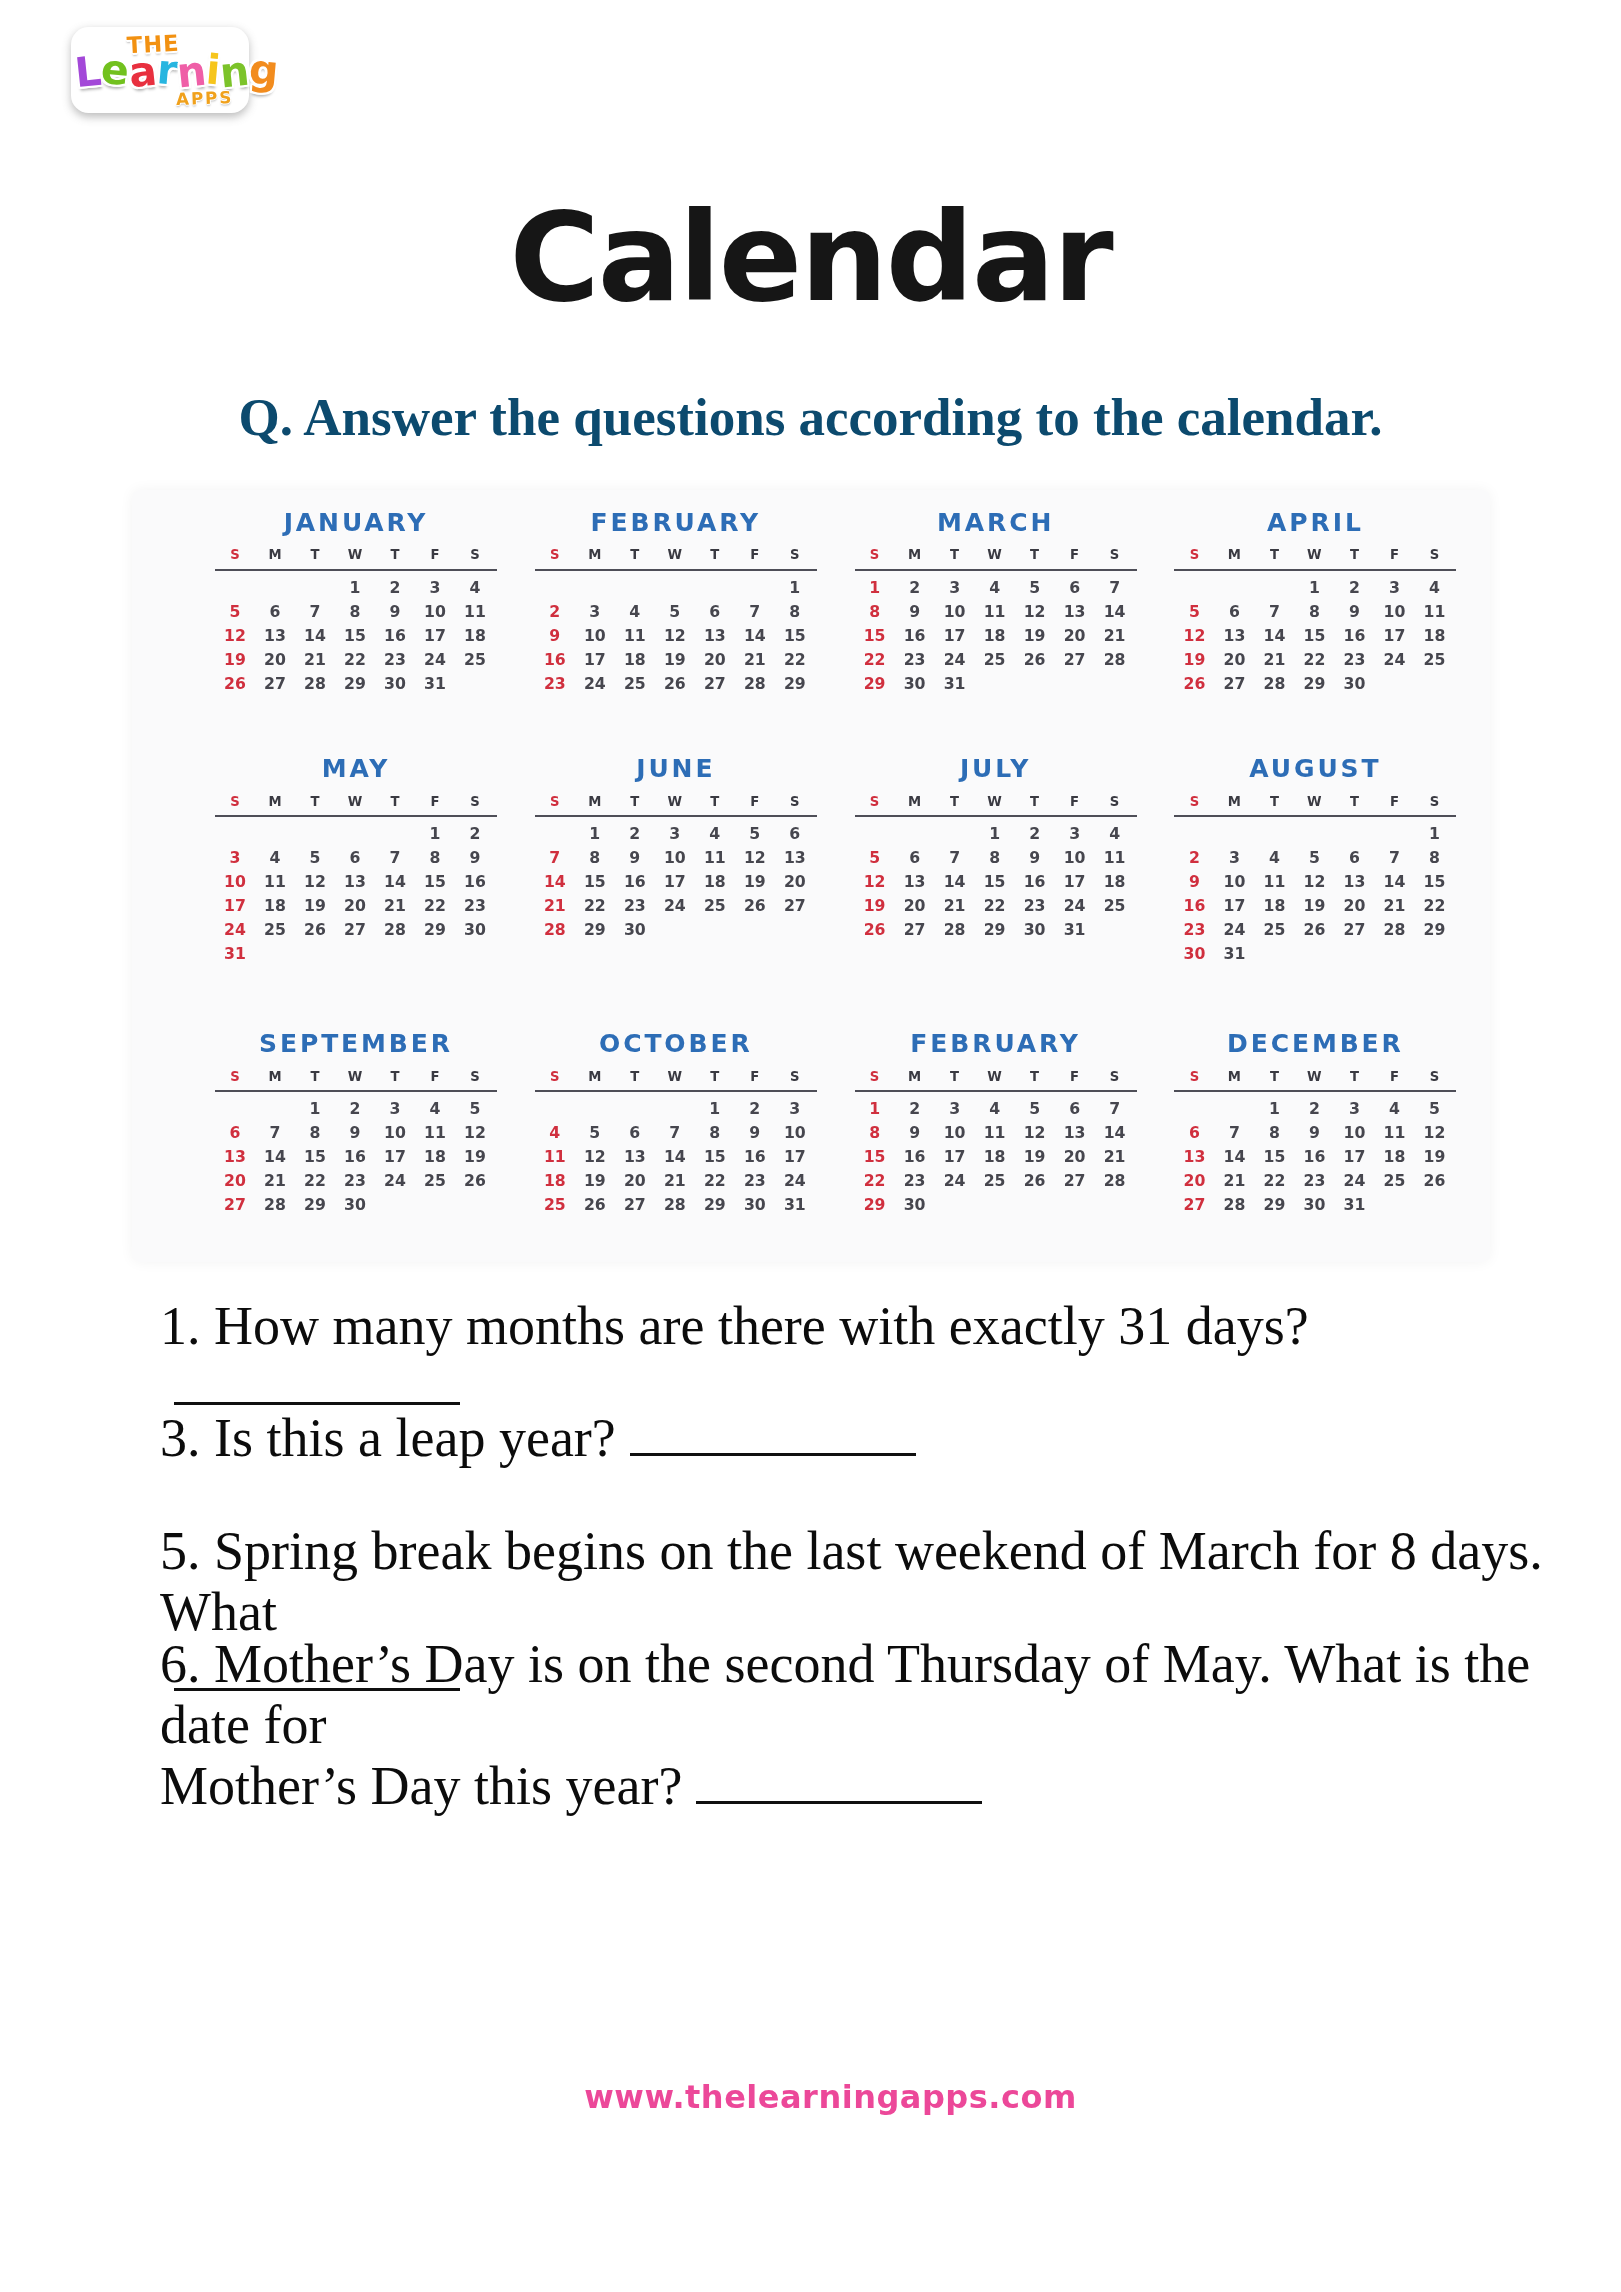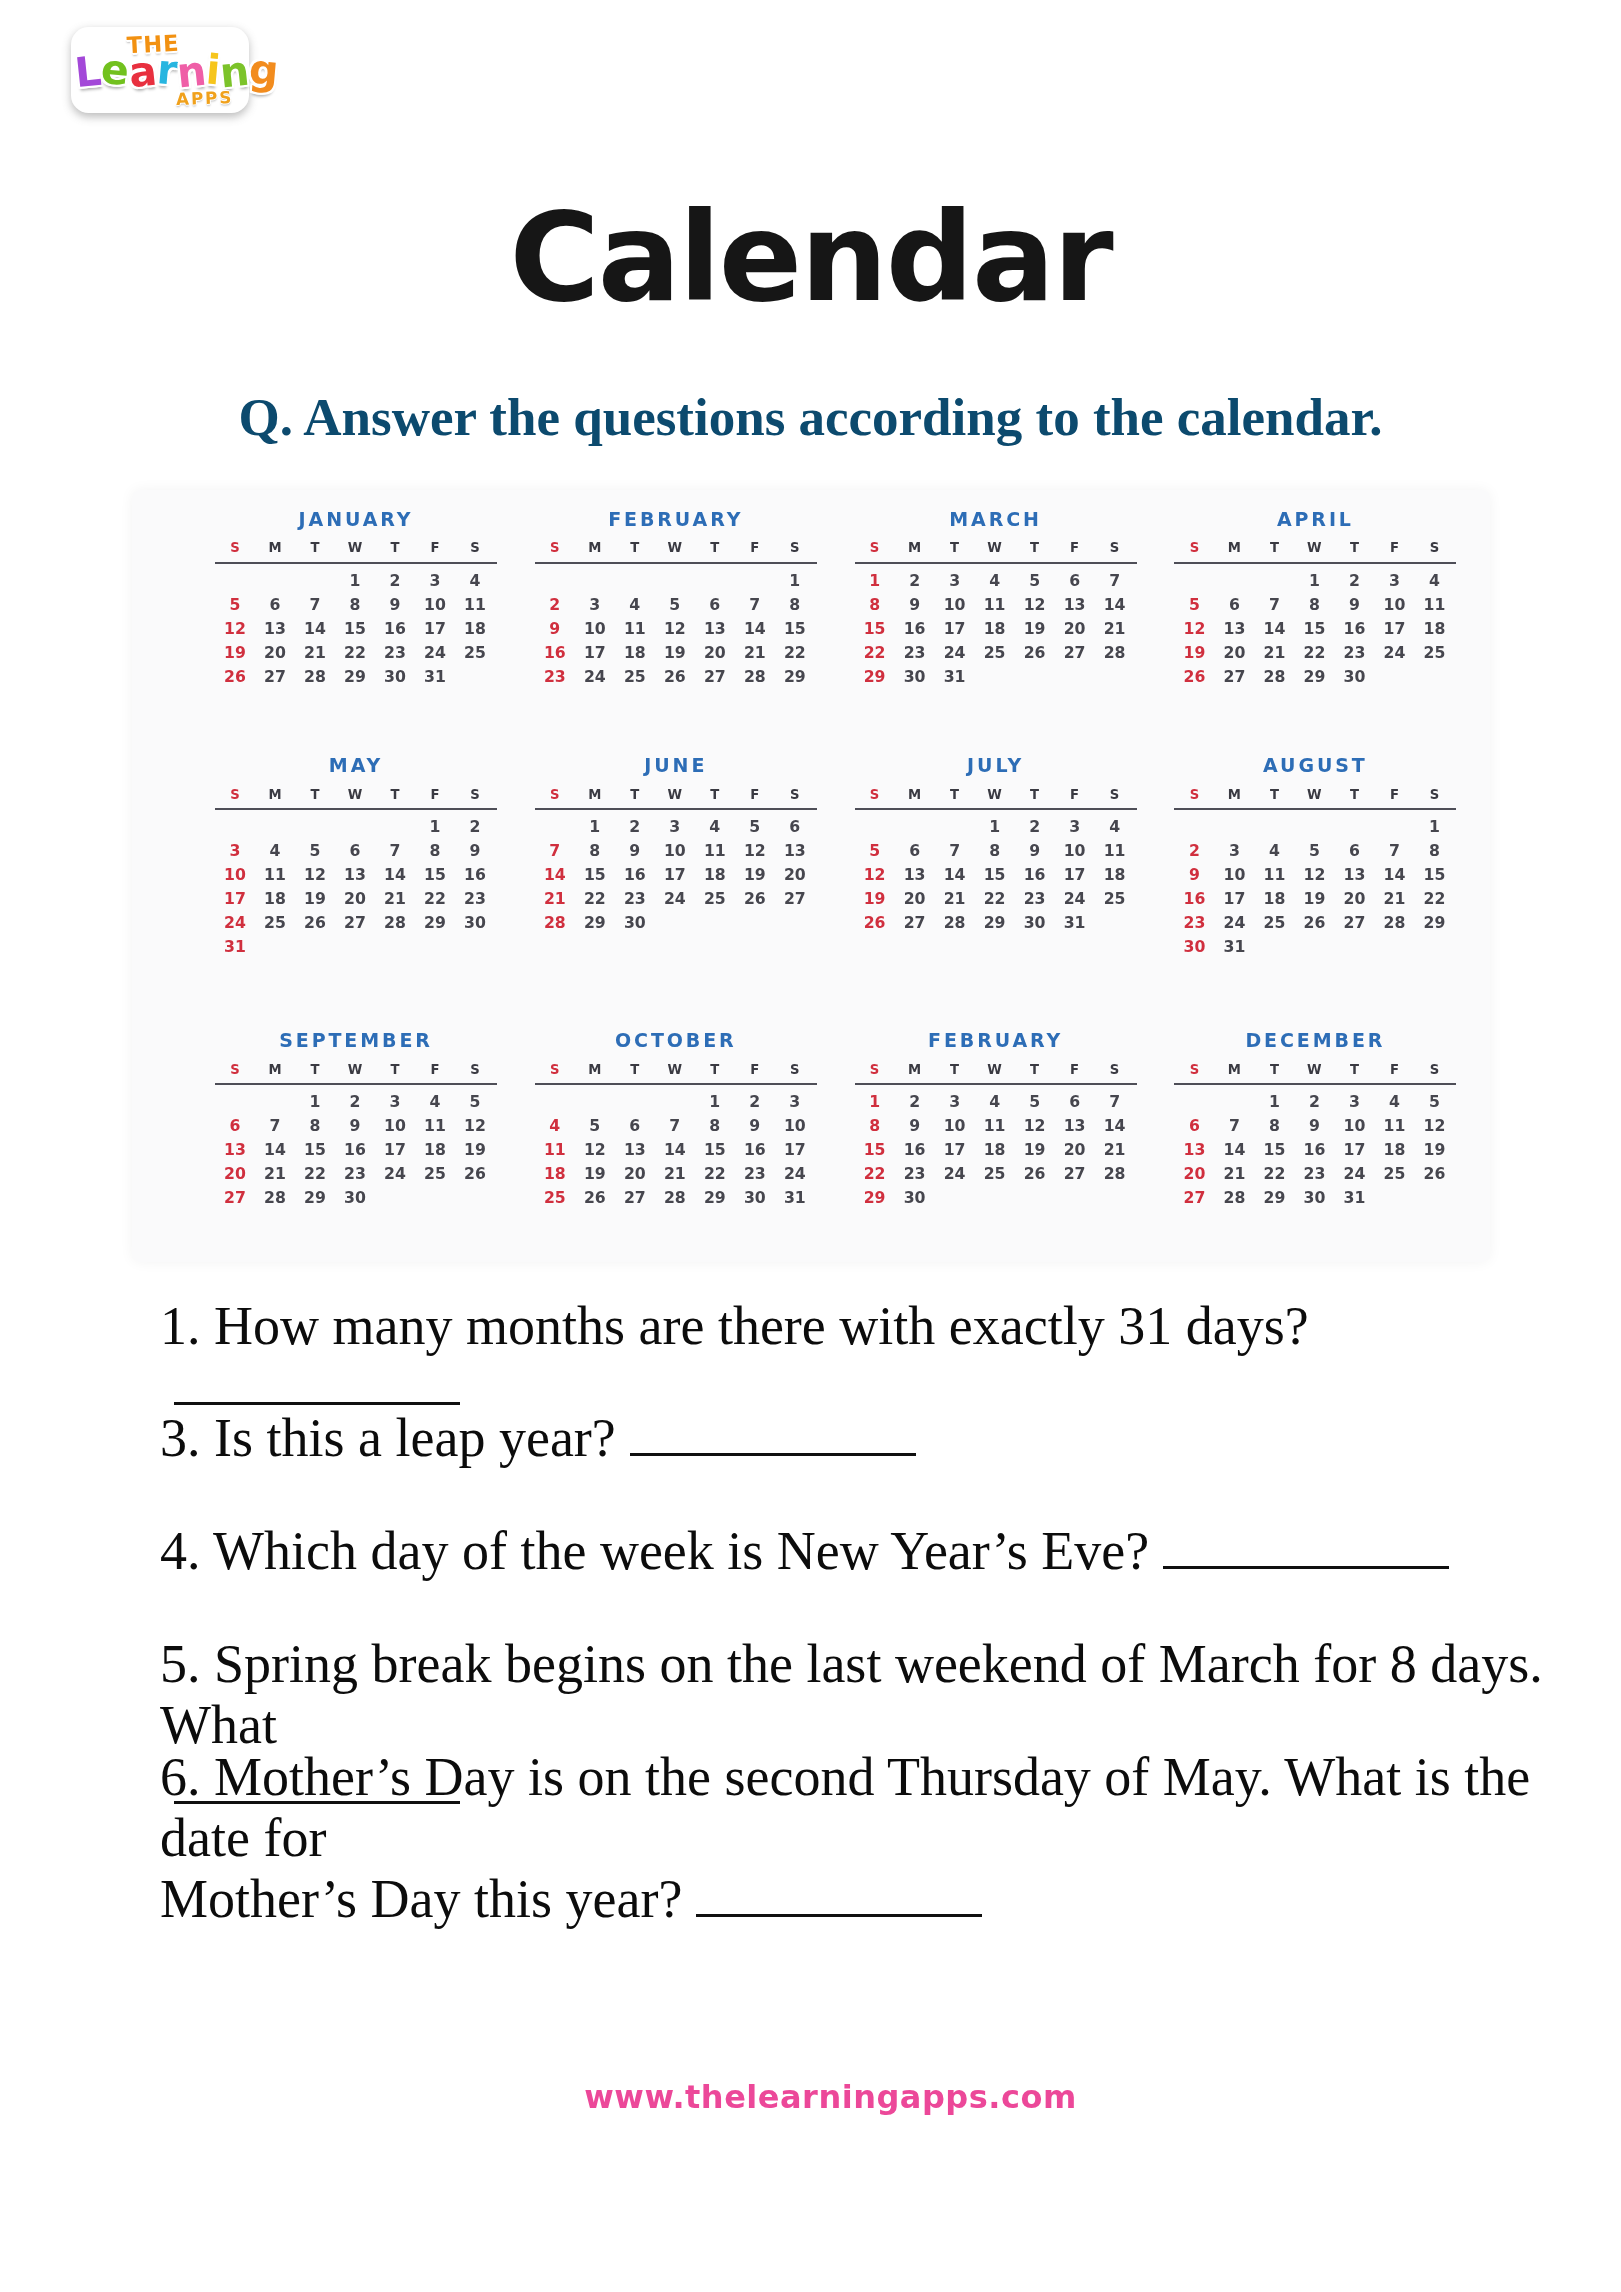--- a/index.html
+++ b/index.html
@@ -67,21 +67,21 @@
     padding:17.6px 19.6px 7.8px 69px;
     display:grid;
     grid-template-columns:repeat(4,1fr);
     grid-template-rows:225px 253px 225px;
     column-gap:9.8px;row-gap:21.6px;
   }
   .month{width:282px;margin:0 auto;}
   .month-title{
     text-align:center;
     color:var(--month-title-color);
-    font-weight:bold;font-size:19px;letter-spacing:2.9px;
+    font-weight:bold;font-size:25px;letter-spacing:2.9px;
     margin-bottom:8.8px;
   }
   .dow-row,.week-row{display:flex;}
   .dc{
     flex:0 0 40px;width:40px;text-align:center;
     font-weight:bold;font-size:15.7px;line-height:24px;
     color:var(--date-color);
   }
   .dow-row .dc{font-size:13.2px;color:var(--weekday-color);line-height:19.6px;}
   .dc.sun{color:var(--sunday-color);}
@@ -844,21 +844,20 @@
           <span class="dc">31</span>
           <span class="dc"></span>
           <span class="dc"></span>
         </div>
       </div>
     </div>
 
   <div class="questions" id="questions">
       <div class="question"><span>1. How many months are there with exactly 31 days?</span><span class="blank"></span></div>
       <div class="question"><span>3. Is this a leap year?</span><span class="blank"></span></div>
-      <div class="question"><span>4. Which day of the week is New Year’s Eve?</span><span class="blank"></span></div>
       <div class="question"><span>5. Spring break begins on the last weekend of March for 8 days. What</span><br><span class="blank"></span></div>
       <div class="question"><span>6. Mother’s Day is on the second Thursday of May. What is the date for</span><br><span>Mother’s Day this year?</span><span class="blank"></span></div>
     </div>
 
   <div class="footer">www.thelearningapps.com</div>
 
 </div>
 
 
 </body></html>

